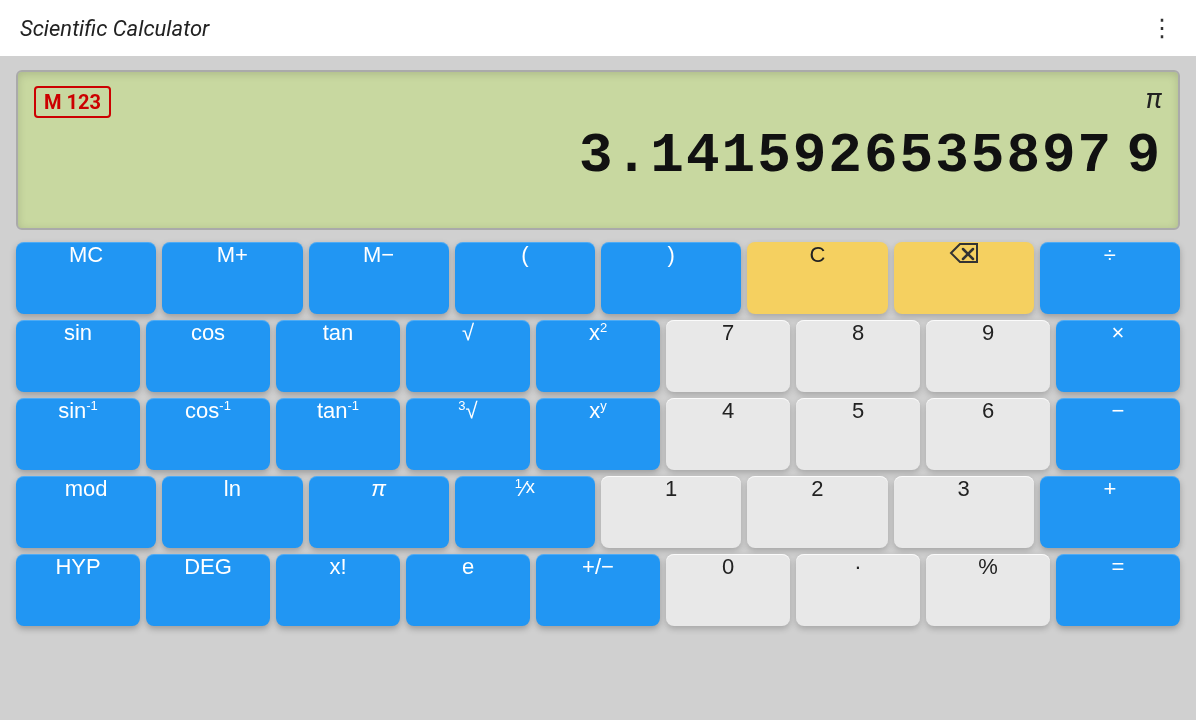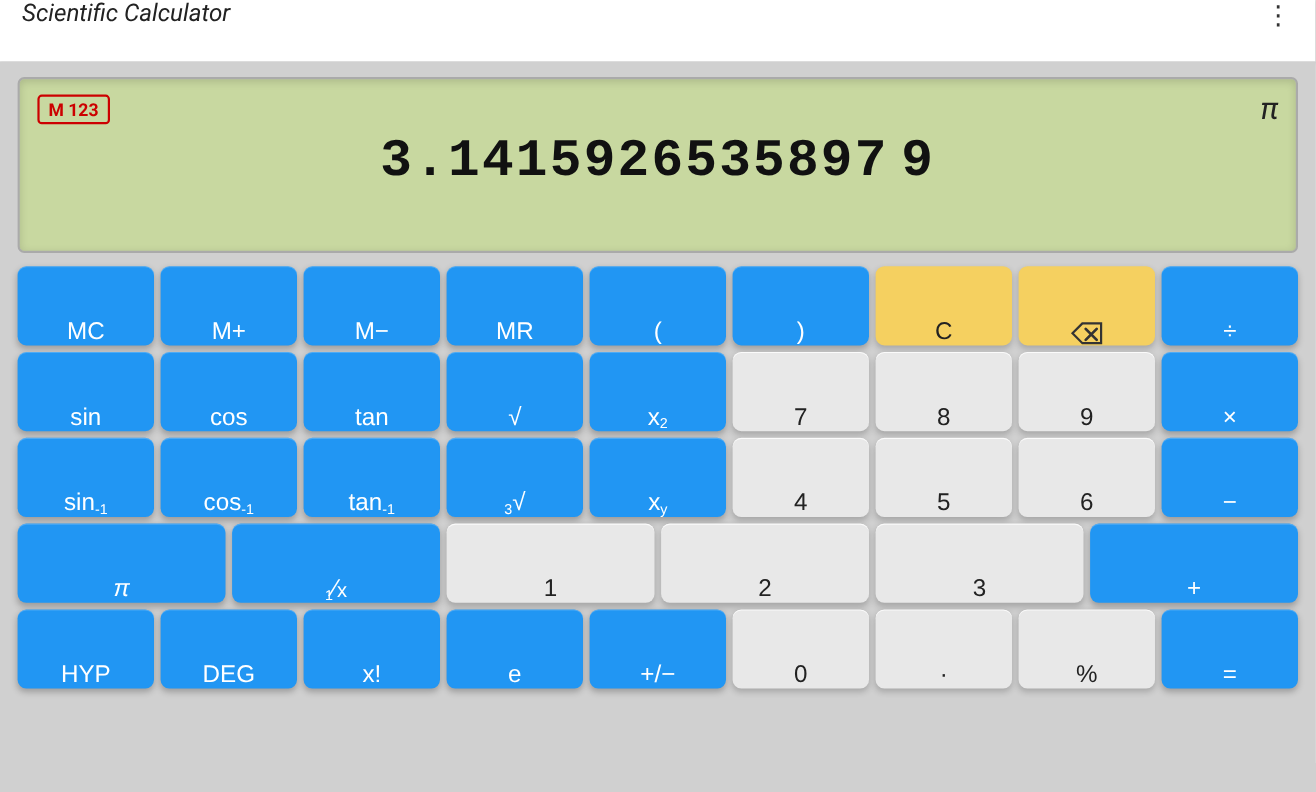--- a/index.html
+++ b/index.html
@@ -12,20 +12,21 @@
       overflow: hidden;
       display: flex;
       flex-direction: column;
     }
 
     
     #title-bar {
       background: #ffffff;
       height: 56px;
       display: flex;
+      align-items: center;
       justify-content: space-between;
       padding: 0 20px;
       box-shadow: 0 1px 3px rgba(0,0,0,0.2);
     }
 
     #app-title {
       font-size: 22px;
       font-style: italic;
       font-weight: 400;
       color: #222;
@@ -65,33 +66,33 @@
       right: 16px;
       font-size: 28px;
       color: #222;
       font-style: italic;
     }
 
     #memory-badge {
       display: inline-block;
       border: 2px solid #cc0000;
       color: #cc0000;
-      font-size: 16px;
+      font-size: 20px;
       font-weight: bold;
       padding: 2px 8px;
       border-radius: 4px;
       margin-top: 4px;
     }
 
     #display-value {
       font-family: 'Courier New', 'Digital-7', monospace;
-      font-size: 48px;
+      font-size: 56px;
       font-weight: 900;
       color: #111;
-      text-align: center;
+      text-align: right;
       display: block;
       margin-top: 8px;
       letter-spacing: 2px;
       line-height: 1.1;
       font-stretch: condensed;
     }
 
     
     #button-grid {
       display: flex;
@@ -108,21 +109,21 @@
     .btn {
       flex: 1;
       height: 72px;
       border: none;
       border-radius: 8px;
       font-size: 22px;
       font-weight: 500;
       color: #ffffff;
       cursor: pointer;
       display: flex;
-      align-items: flex-end;
+      align-items: flex-start;
       justify-content: center;
       box-shadow: 0 3px 6px rgba(0,0,0,0.25), inset 0 1px 0 rgba(255,255,255,0.2);
       transition: filter 0.1s;
       position: relative;
     }
 
     
     .btn-blue {
       background: #2196f3;
     }
@@ -166,23 +167,20 @@
 
     <div class="btn-row">
       <button class="btn btn-blue">
           <span>MC</span>
         </button>
       <button class="btn btn-blue">
           <span>M+</span>
         </button>
       <button class="btn btn-blue">
           <span>M−</span>
-        </button>
-      <button class="btn btn-blue">
-          <span>MR</span>
         </button>
       <button class="btn btn-blue">
           <span>(</span>
         </button>
       <button class="btn btn-blue">
           <span>)</span>
         </button>
       <button class="btn btn-yellow">
           <span>C</span>
         </button>
@@ -241,20 +239,26 @@
       <button class="btn btn-gray">
           <span>6</span>
         </button>
       <button class="btn btn-blue">
           <span>−</span>
         </button>
     </div>
 
     <div class="btn-row">
       <button class="btn btn-blue">
+          <span>mod</span>
+        </button>
+      <button class="btn btn-blue">
+          <span>ln</span>
+        </button>
+      <button class="btn btn-blue">
           <span style="font-style:italic;">π</span>
         </button>
       <button class="btn btn-blue"><sup>1</sup>⁄<sub>x</sub></button>
       <button class="btn btn-gray">
           <span>1</span>
         </button>
       <button class="btn btn-gray">
           <span>2</span>
         </button>
       <button class="btn btn-gray">

